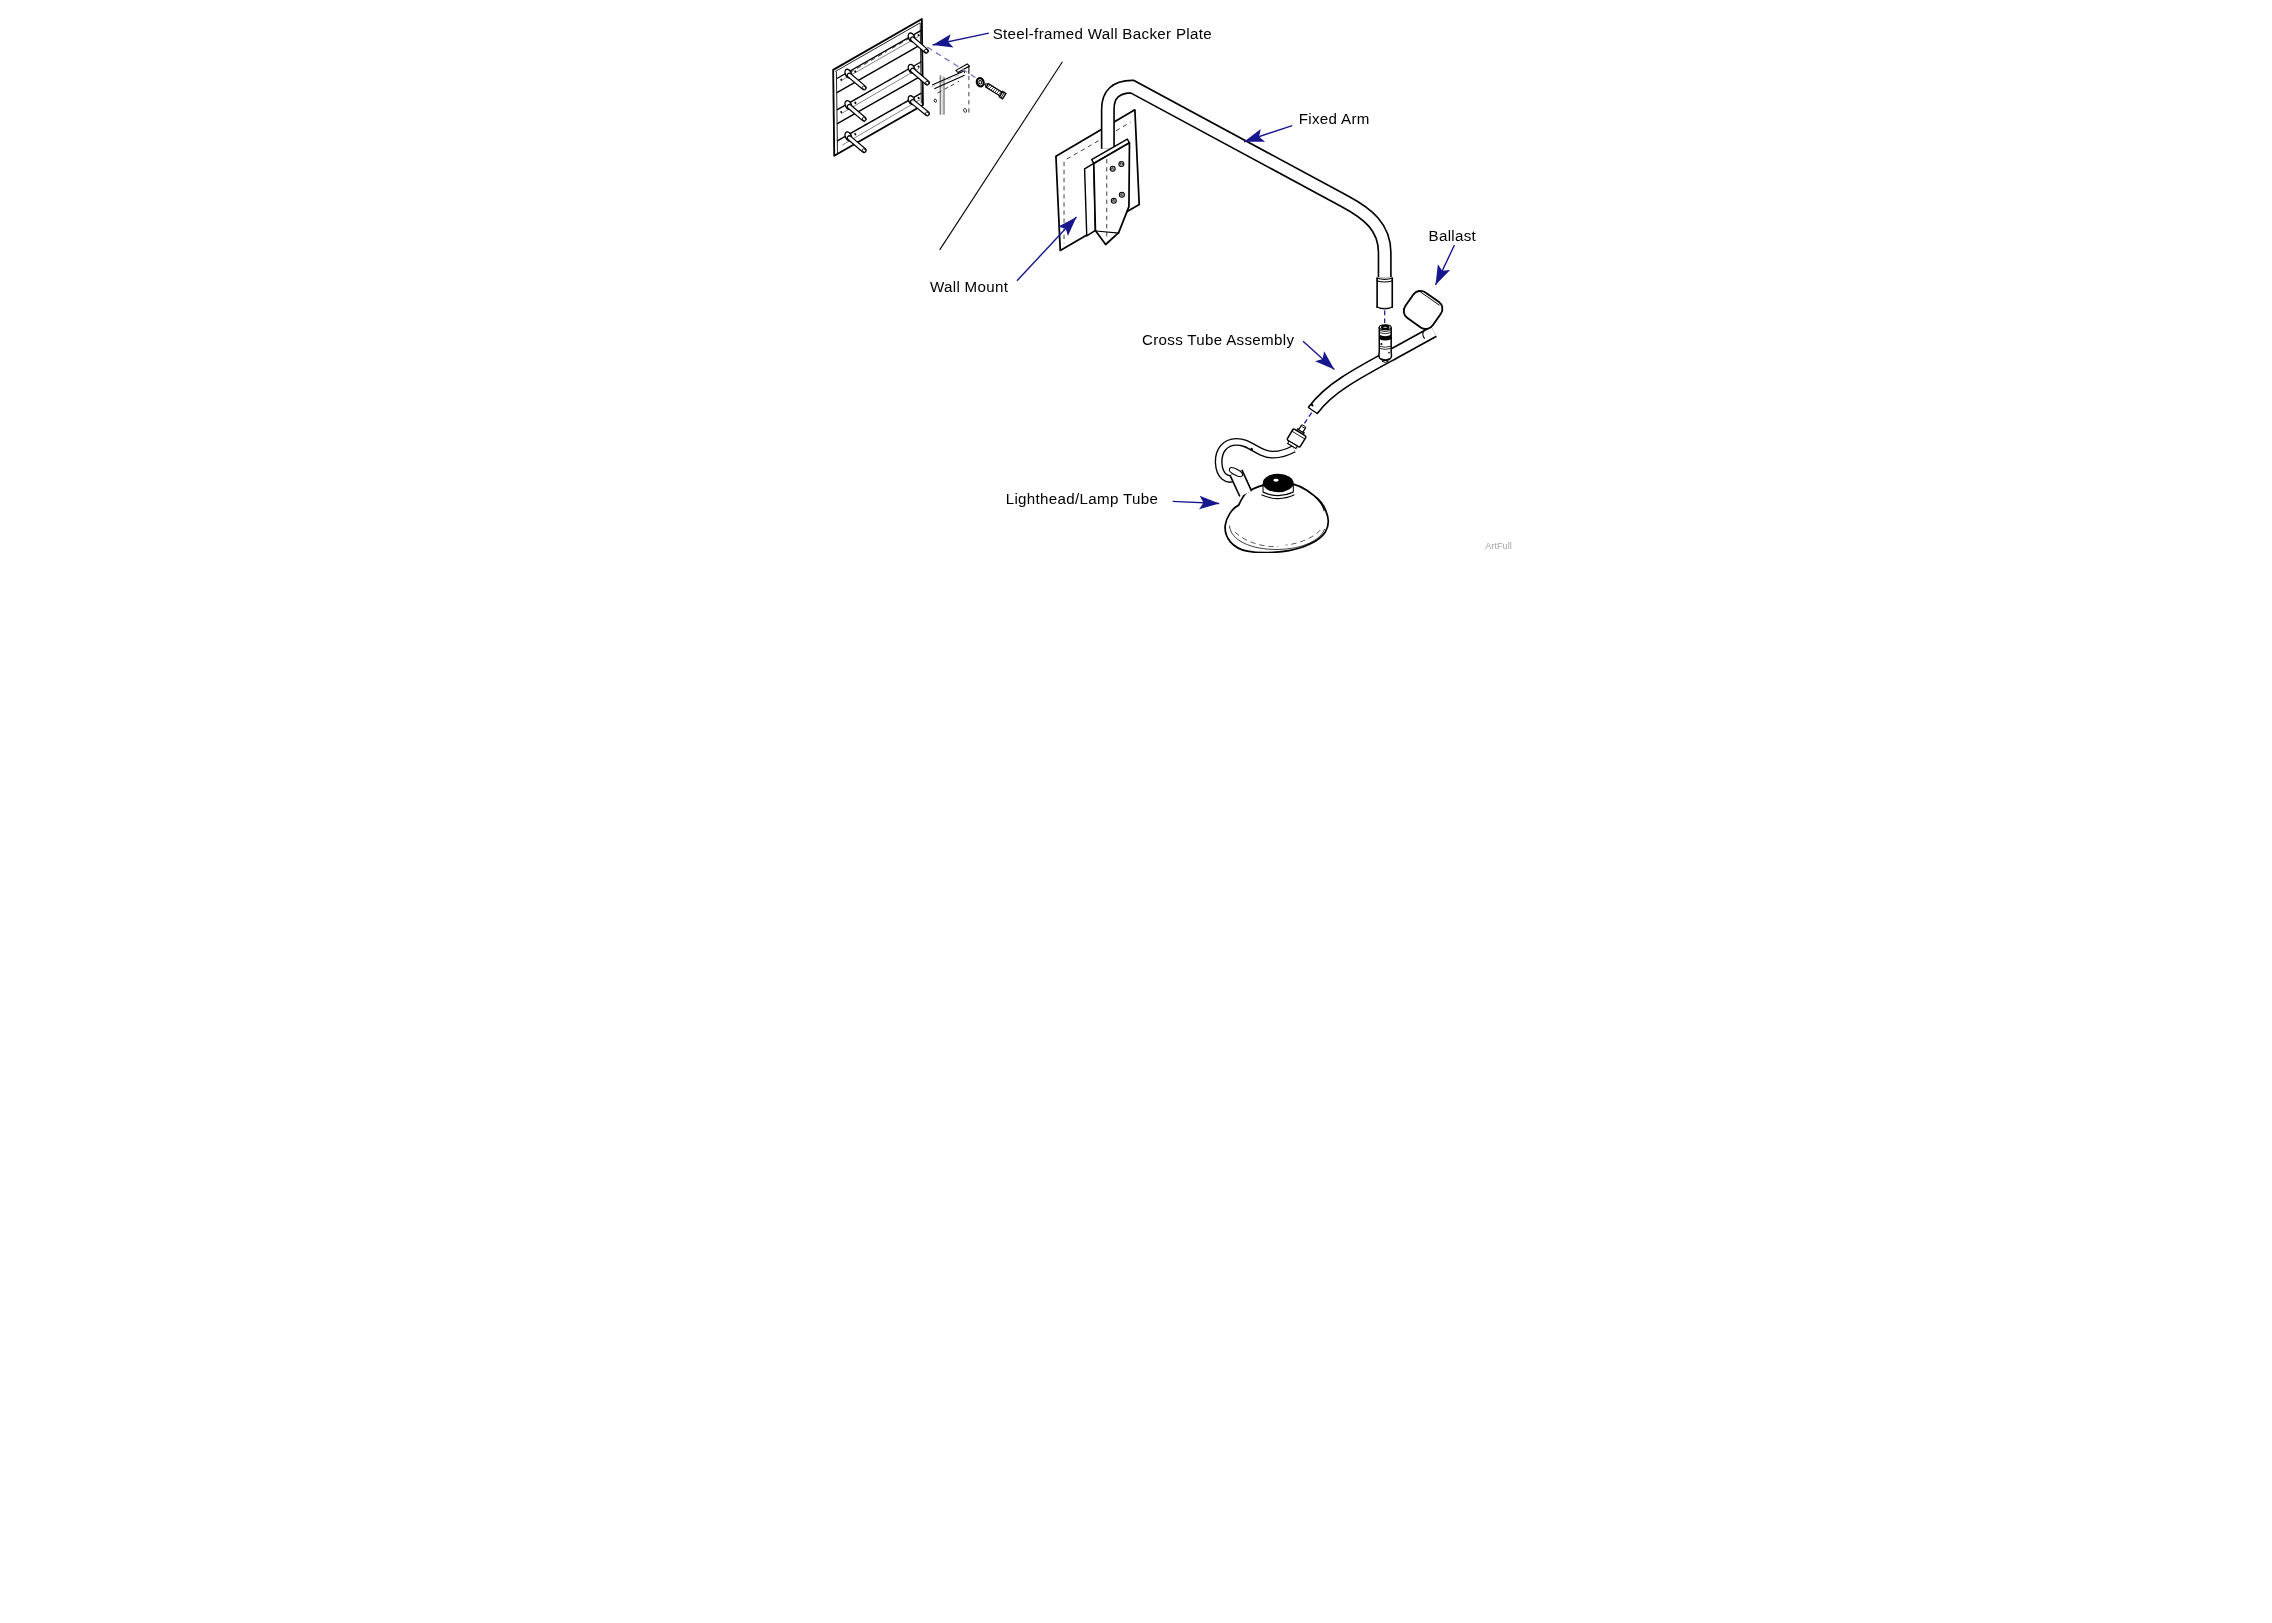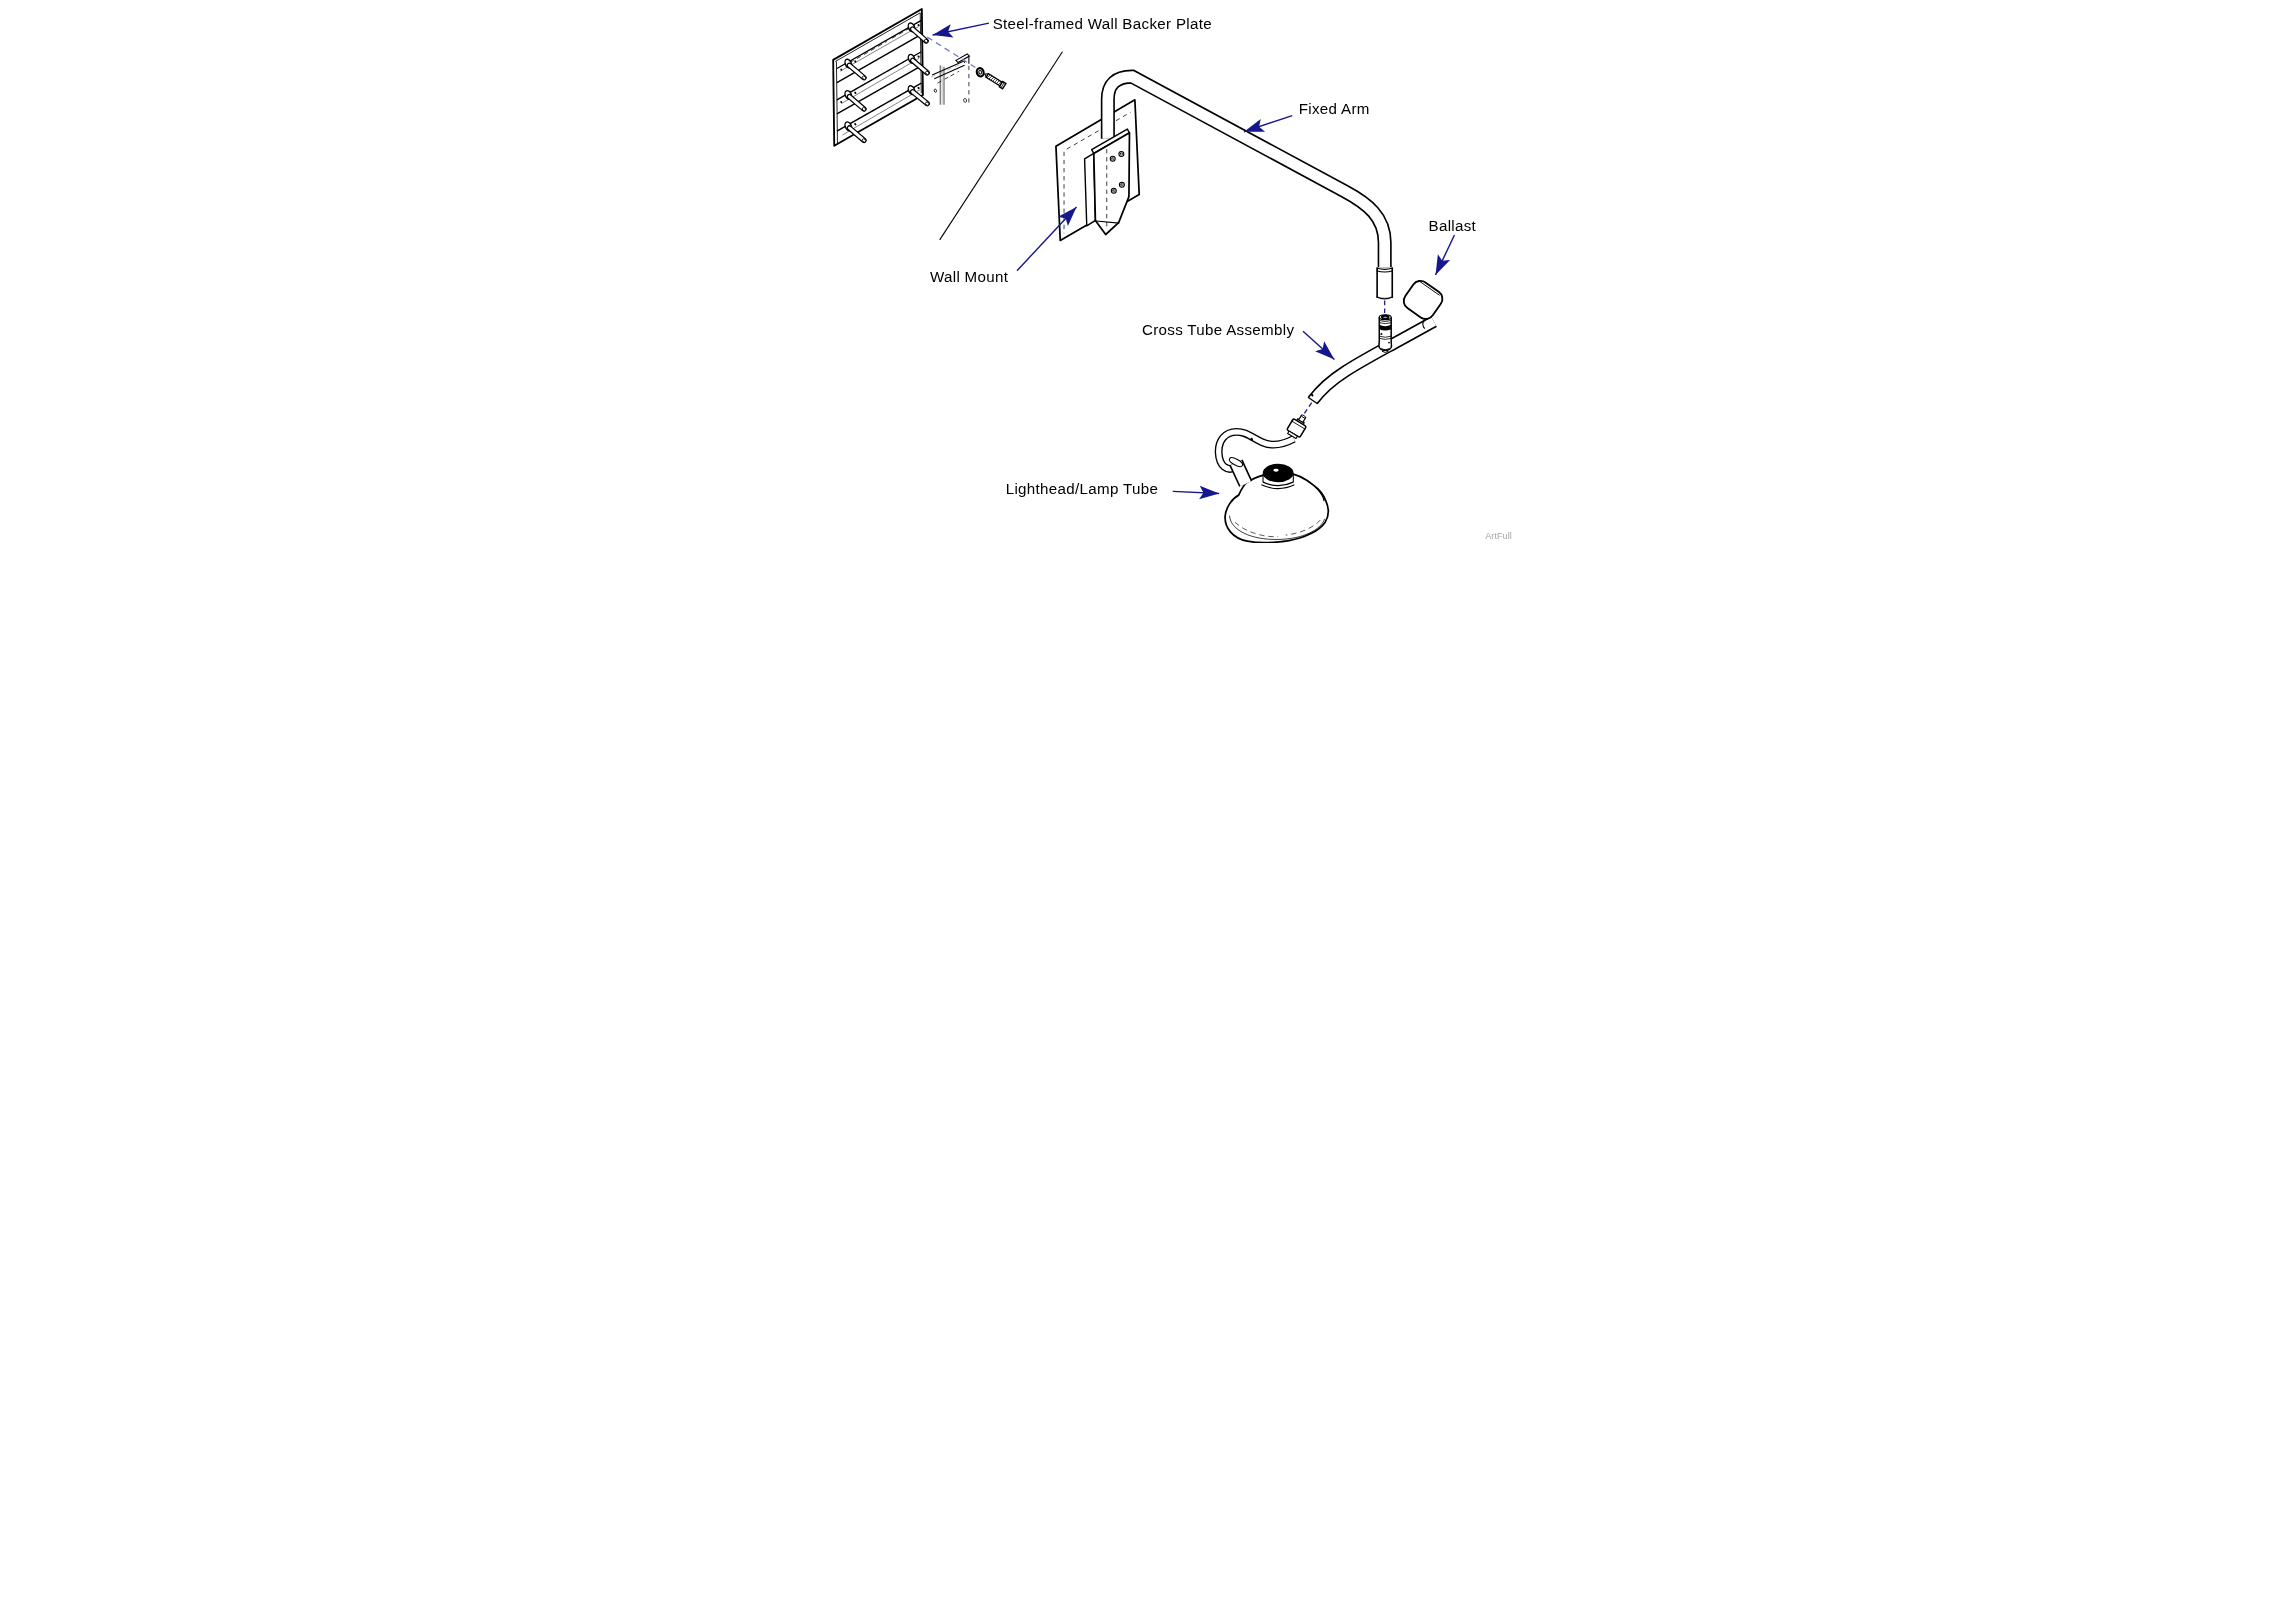--- a/index.html
+++ b/index.html
@@ -1,16 +1,16 @@
 <!DOCTYPE html>
 <html style="--arrow: #16168e; --leader: #7575c4; --gray: #9a9a9a; --wm: #a5a5a5;font-size:8.7px"><head>
 <meta charset="utf-8">
 <style>
   html,body{margin:0;padding:0;background:#fff;}
-  .stage{width:100%;max-width:757px;margin:2px auto;}
+  .stage{width:100%;max-width:757px;margin:12px auto;}
   svg{display:block;width:100%;height:auto;background:#fff;}
   text{font-family:"Liberation Sans","DejaVu Sans",sans-serif;}
   .lbl{font-size:28px;fill:#000;letter-spacing:.6px;}
   .wm{font-size:17px;fill:var(--wm,#a5a5a5);}
   .ln{stroke:#000;fill:none;}
   .fillw{fill:#fff;stroke:#000;}
   .arrow{stroke:var(--arrow,#16168e);stroke-width:2.6;fill:none;}
   .cdash{stroke:var(--arrow,#16168e);stroke-width:2.3;fill:none;stroke-dasharray:9 6;}
   .ldr{stroke:var(--leader,#7575c4);stroke-width:2.4;fill:none;stroke-dasharray:11 8;}
   .hid{stroke:#000;stroke-width:1.4;fill:none;stroke-dasharray:8 7;}

